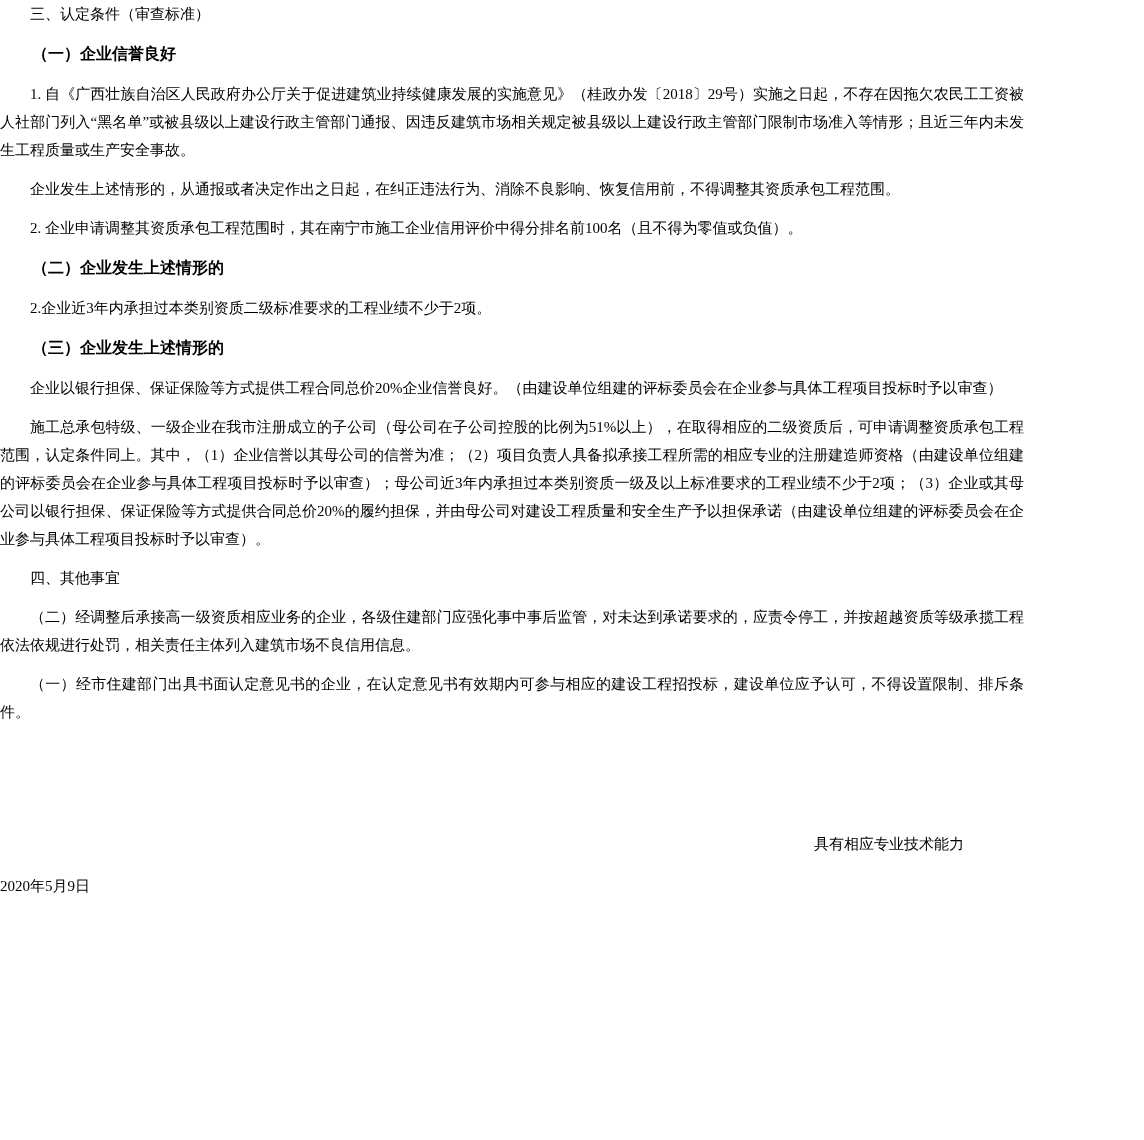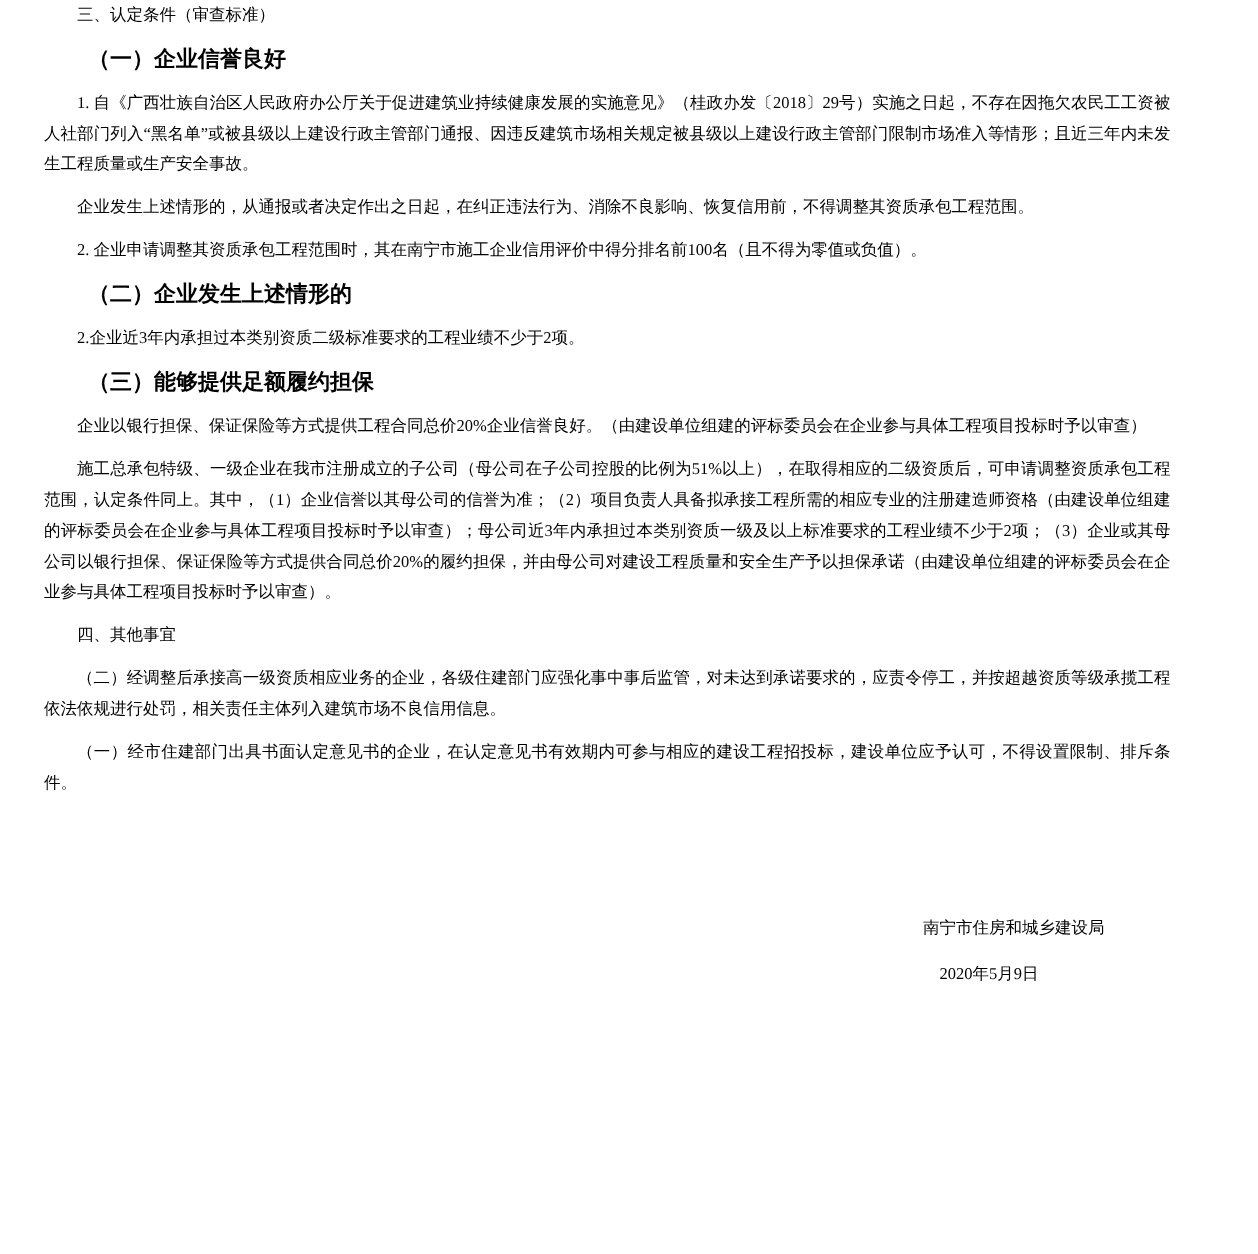--- a/index.html
+++ b/index.html
@@ -8,76 +8,74 @@
     background: #ffffff;
   }
   body {
     width: 1144px;
     min-height: 1140px;
     color: #000000;
     font-family: "Liberation Serif", "DejaVu Serif", serif;
   }
   .page {
     width: 1024px;
-    margin-left: 40px;
     padding-top: 0;
     font-size: 15px;
     line-height: 28px;
     text-align: justify;
   }
   .page p {
     margin: 0 0 11px 0;
     text-indent: 2em;
   }
   .sec-title {
     font-weight: normal;
   }
   .sub-heading {
     font-weight: bold;
-    font-size: 20px;
+    font-size: 16px;
     line-height: 30px;
     margin: 0 0 14px 0;
     text-indent: 2em;
   }
   .spacer {
     height: 93px;
   }
   .signature {
     text-align: right;
     text-indent: 0 !important;
     padding-right: 60px;
     margin-bottom: 14px !important;
   }
   .sign-date {
-    text-align: right;
     text-indent: 0 !important;
     padding-right: 120px;
   }
 </style>
 </head>
 <body>
 
 <div class="page">
 
   <p class="sec-title">三、认定条件（审查标准）</p>
 
   <p class="sub-heading">（一）企业信誉良好</p>
   <p class="para">1. 自《广西壮族自治区人民政府办公厅关于促进建筑业持续健康发展的实施意见》（桂政办发〔2018〕29号）实施之日起，不存在因拖欠农民工工资被人社部门列入“黑名单”或被县级以上建设行政主管部门通报、因违反建筑市场相关规定被县级以上建设行政主管部门限制市场准入等情形；且近三年内未发生工程质量或生产安全事故。</p>
   <p class="para">企业发生上述情形的，从通报或者决定作出之日起，在纠正违法行为、消除不良影响、恢复信用前，不得调整其资质承包工程范围。</p>
   <p class="para">2. 企业申请调整其资质承包工程范围时，其在南宁市施工企业信用评价中得分排名前100名（且不得为零值或负值）。</p>
 
   <p class="sub-heading">（二）企业发生上述情形的</p>
   <p class="para">2.企业近3年内承担过本类别资质二级标准要求的工程业绩不少于2项。</p>
 
-  <p class="sub-heading">（三）能够提供足额履约担保</p>
+  <p class="sub-heading">（三）企业发生上述情形的</p>
   <p class="para">企业以银行担保、保证保险等方式提供工程合同总价20%企业信誉良好。（由建设单位组建的评标委员会在企业参与具体工程项目投标时予以审查）</p>
   <p class="para">施工总承包特级、一级企业在我市注册成立的子公司（母公司在子公司控股的比例为51%以上），在取得相应的二级资质后，可申请调整资质承包工程范围，认定条件同上。其中，（1）企业信誉以其母公司的信誉为准；（2）项目负责人具备拟承接工程所需的相应专业的注册建造师资格（由建设单位组建的评标委员会在企业参与具体工程项目投标时予以审查）；母公司近3年内承担过本类别资质一级及以上标准要求的工程业绩不少于2项；（3）企业或其母公司以银行担保、保证保险等方式提供合同总价20%的履约担保，并由母公司对建设工程质量和安全生产予以担保承诺（由建设单位组建的评标委员会在企业参与具体工程项目投标时予以审查）。</p>
 
   <p class="sec-title">四、其他事宜</p>
   <p class="para">（二）经调整后承接高一级资质相应业务的企业，各级住建部门应强化事中事后监管，对未达到承诺要求的，应责令停工，并按超越资质等级承揽工程依法依规进行处罚，相关责任主体列入建筑市场不良信用信息。</p>
   <p class="para">（一）经市住建部门出具书面认定意见书的企业，在认定意见书有效期内可参与相应的建设工程招投标，建设单位应予认可，不得设置限制、排斥条件。</p>
 
   <div class="spacer"></div>
 
-  <p class="signature">南宁市住房和城乡建设局</p>
+  <p class="signature">具有相应专业技术能力</p>
   <p class="sign-date">2020年5月9日</p>
 
 </div>
 
 </body></html>

